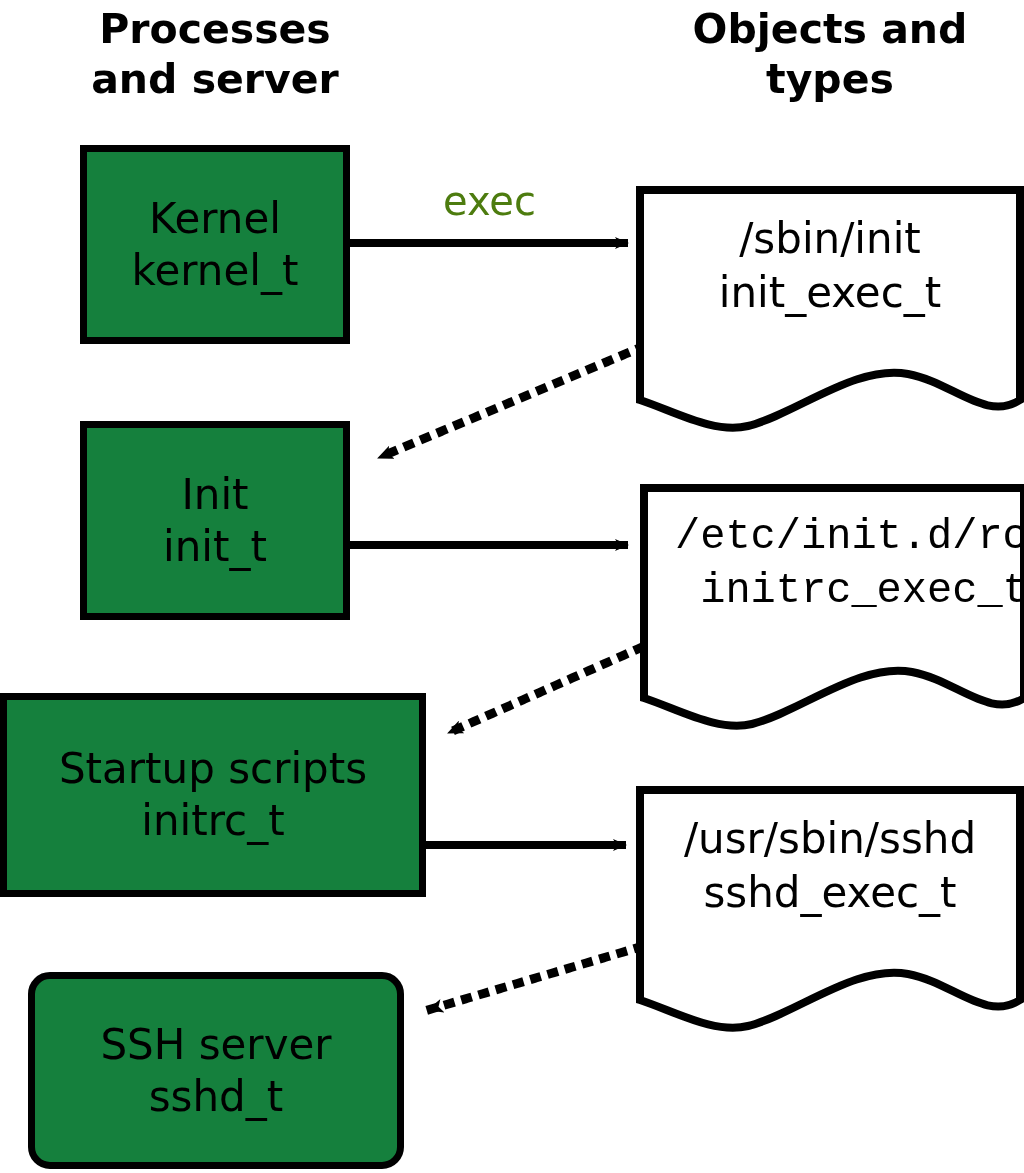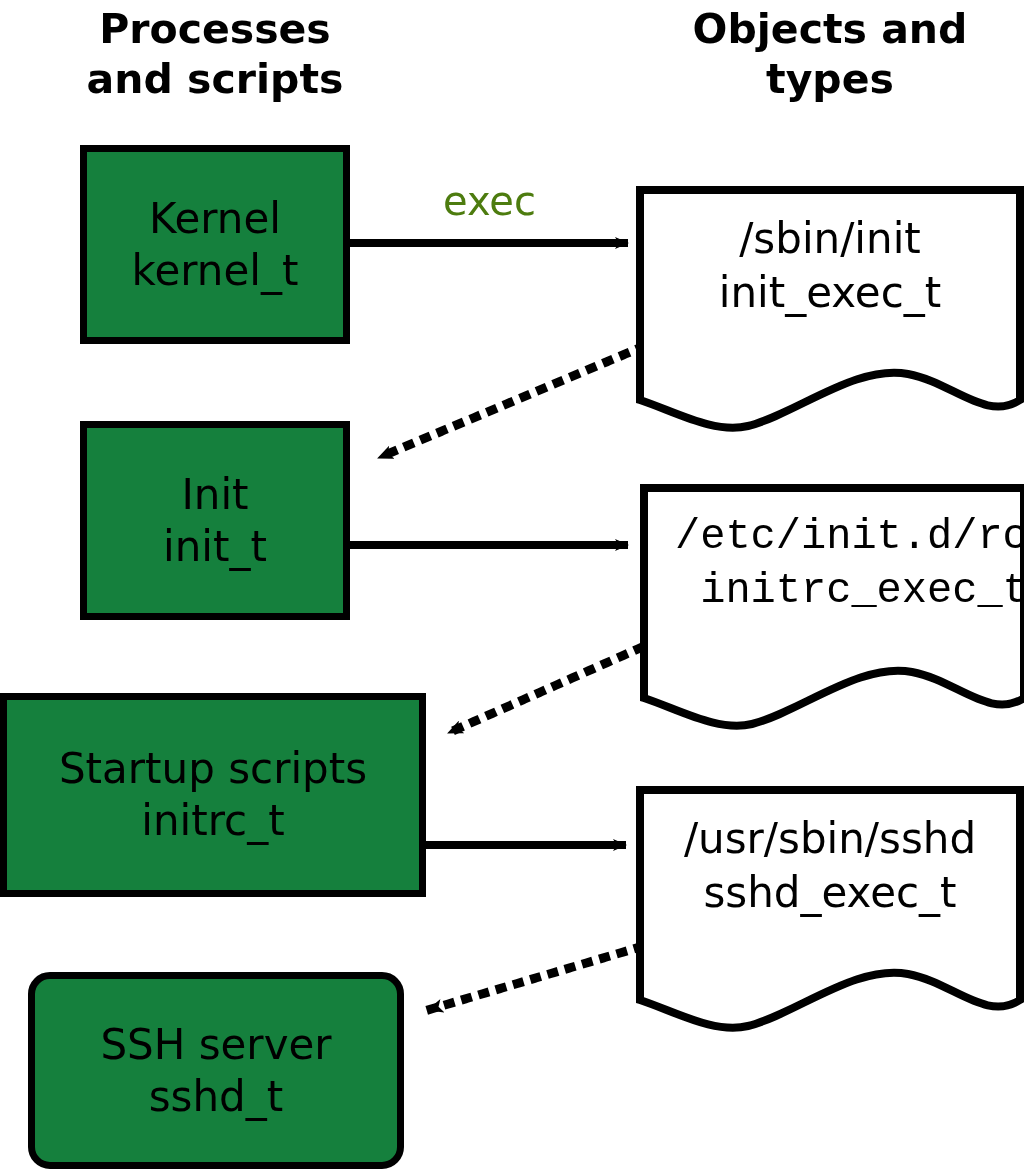--- a/index.html
+++ b/index.html
@@ -74,21 +74,21 @@
     line-height: 44px;
     white-space: nowrap;
   }
 </style>
 </head>
 <body>
 
 <div id="canvas">
 
   <div class="col-header" id="header-left">Processes
-and scripts</div>
+and server</div>
   <div class="col-header" id="header-right">Objects and
 types</div>
 
   <svg class="edge-layer" viewBox="0 0 1024 1173">
     <defs>
       <marker id="solidHead" markerWidth="14" markerHeight="12" refX="13" refY="6" orient="auto" markerUnits="userSpaceOnUse">
         <path d="M0,0 L14,6 L0,12 L3.5,6 Z" fill="#000000"></path>
       </marker>
       <marker id="dotHead" markerWidth="16" markerHeight="14" refX="15" refY="7" orient="auto" markerUnits="userSpaceOnUse">
         <path d="M0,0 L16,7 L0,14 L4,7 Z" fill="#000000"></path>

